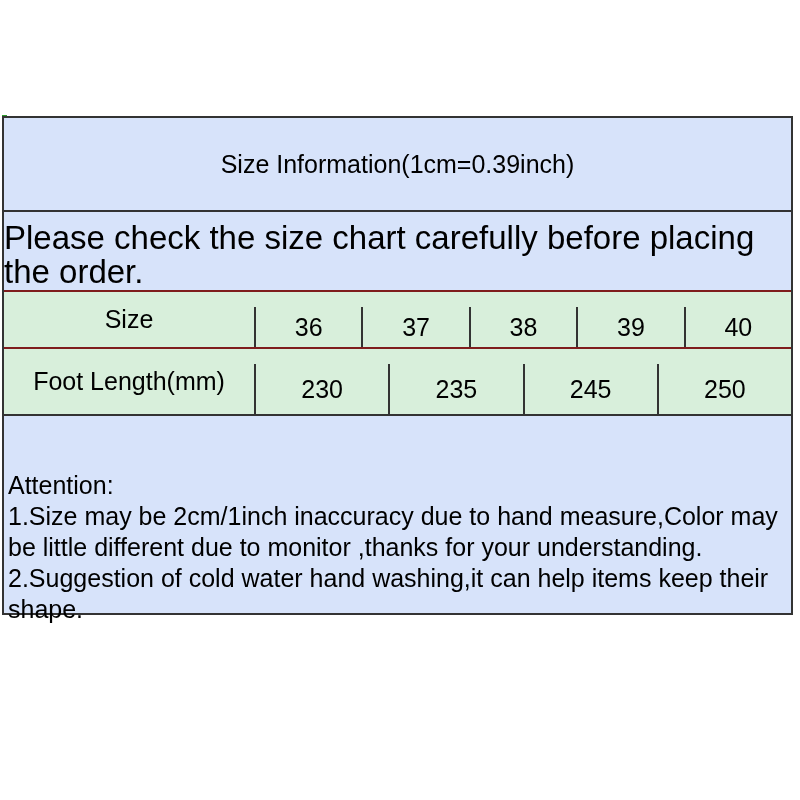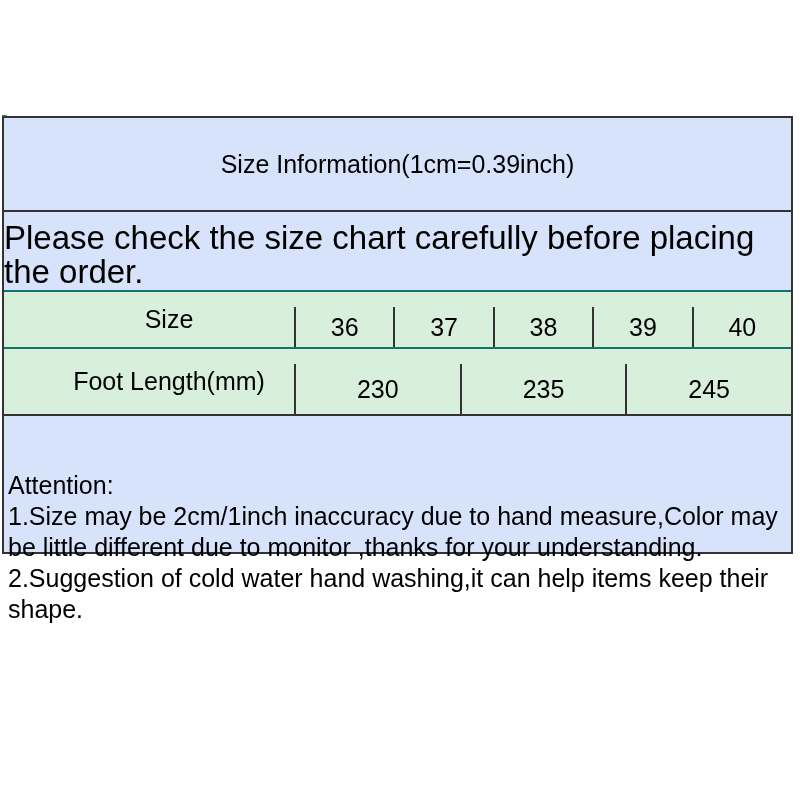--- a/index.html
+++ b/index.html
@@ -7,21 +7,21 @@
     width: 800px; height: 800px;
     background: #ffffff;
     position: relative;
     font-family: "Liberation Sans", "DejaVu Sans", sans-serif;
     color: #000000;
     overflow: hidden;
   }
   .chart-panel {
     position: absolute;
     left: 2px; top: 116px;
-    width: 791px; height: 438px;
+    width: 791px; height: 499px;
     box-sizing: border-box;
     border: 2px solid #333333;
     background: #d7e3fa;
     display: flex;
     flex-direction: column;
   }
   .row { box-sizing: border-box; flex: none; }
   .title-row {
     height: 92px;
     display: flex; align-items: center; justify-content: center;
@@ -30,23 +30,22 @@
   .notice-row {
     height: 80px;
     border-top: 2px solid #333333;
     display: flex; align-items: flex-end; justify-content: center;
     font-size: 33px;
     line-height: 1.05;
   }
   .grid-row {
     display: flex;
     background: #d8efdb;
-    border-top: 2px solid #0f766e;
+    border-top: 2px solid #7f1d1d;
     font-size: 25px;
-    padding-left: 40px;
   }
   .row-size   { height: 57px; }
   .row-length { height: 67px; }
   .cell {
     box-sizing: border-box;
     display: flex; align-items: center; justify-content: center;
   }
   .cell.label { width: 250px; flex: none; }
   .cell.value { flex: 1; border-left: 2px solid #333333; margin-top: 15px; }
   .attention-row {
@@ -81,20 +80,21 @@
     <div class="cell value">38</div>
     <div class="cell value">39</div>
     <div class="cell value">40</div>
   </div>
 
   <div class="row grid-row row-length">
     <div class="cell label">Foot Length(mm)</div>
     <div class="cell value">230</div>
     <div class="cell value">235</div>
     <div class="cell value">245</div>
+    <div class="cell value">250</div>
   </div>
 
   <div class="row attention-row">
     <div>Attention:</div>
     <div>1.Size may be 2cm/1inch inaccuracy due to hand measure,Color may be little different due to monitor ,thanks for your understanding.</div>
     <div>2.Suggestion of cold water hand washing,it can help items keep their shape.</div>
   </div>
 
 </div>
 

